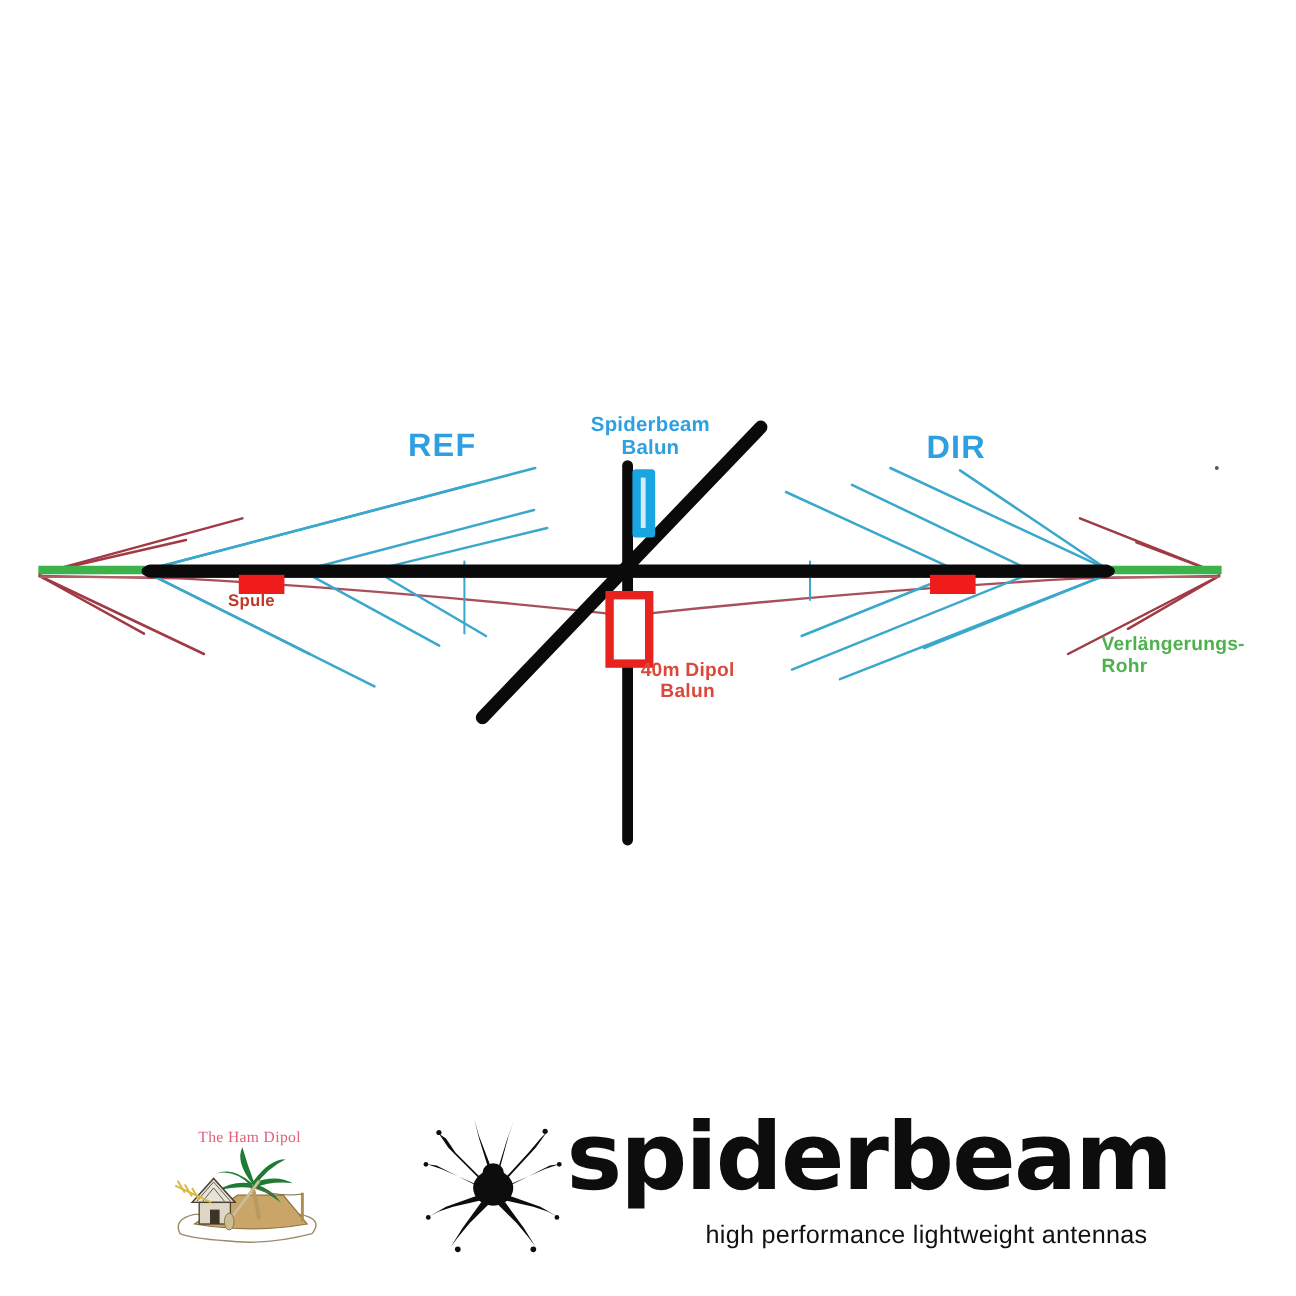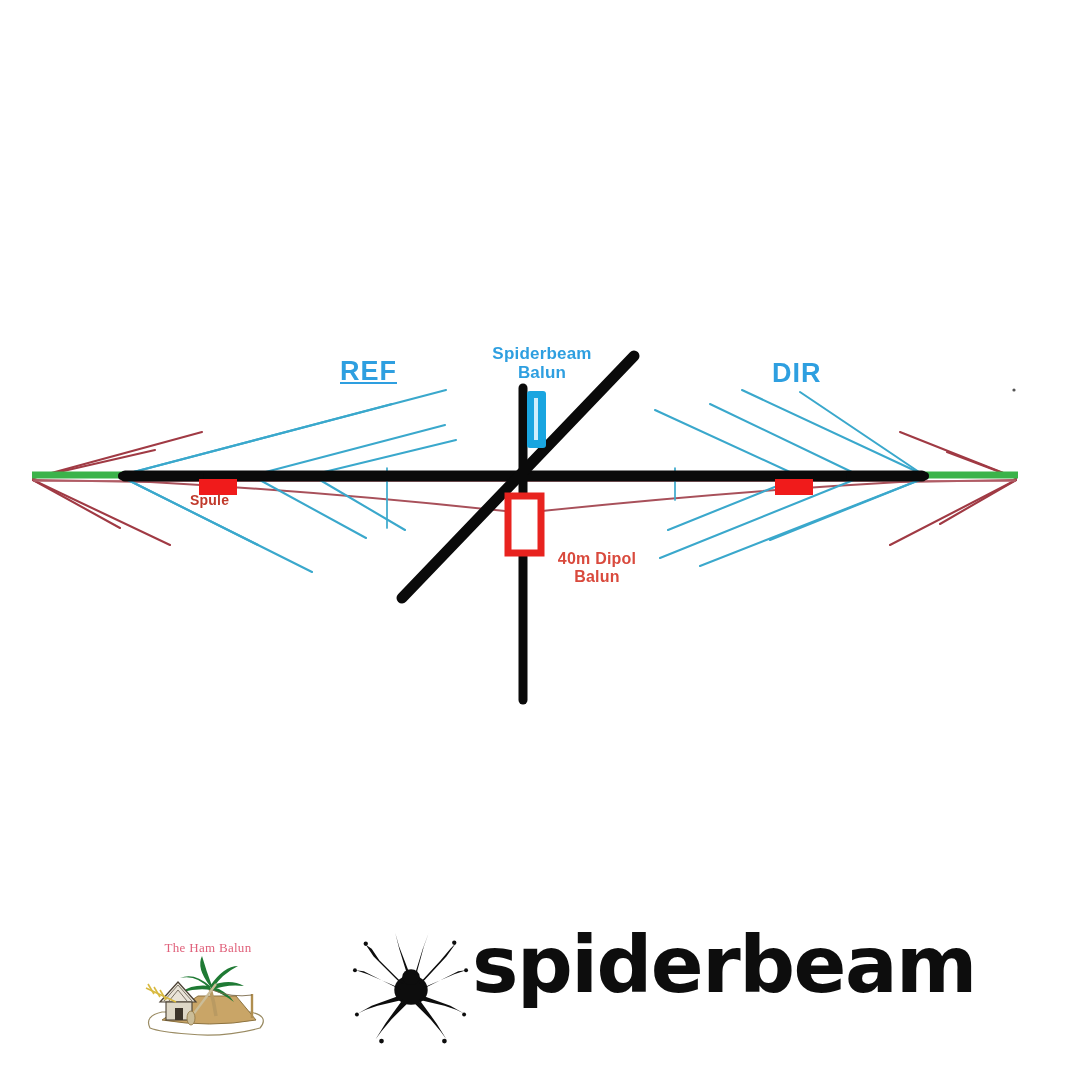--- a/index.html
+++ b/index.html
@@ -36,36 +36,35 @@
     font-weight: bold;
     line-height: 1.12;
     white-space: pre-line;
     letter-spacing: 0.2px;
   }
   #label-ref, #label-dir {
     font-size: 27px;
     color: #2e9fe0;
     letter-spacing: 1px;
   }
-  #label-ref { left: 340px; top: 356px; text-decoration: underline; }
+  #label-ref { left: 340px; top: 356px; }
   #label-dir { left: 772px; top: 358px; }
   #label-sb-balun {
     left: 487px; top: 344px;
     font-size: 17px;
     color: #2e9fe0;
     text-align: center;
     width: 110px;
   }
   #label-dipol-balun {
     left: 527px; top: 550px;
     font-size: 16px;
     color: #d94a3d;
     text-align: center;
     width: 92px;
-    padding-left: 24px;
   }
   #label-spule {
     left: 190px; top: 493px;
     font-size: 14px;
     color: #c0392b;
   }
   #label-verl {
     left: 918px; top: 529px;
     font-size: 16px;
     color: #4eb14e;
@@ -208,20 +207,22 @@
   <div class="lbl" id="label-dir">DIR</div>
 
   <div class="lbl" id="label-sb-balun">Spiderbeam
 Balun</div>
 
   <div class="lbl" id="label-dipol-balun">40m Dipol
 Balun</div>
 
   <div class="lbl" id="label-spule">Spule</div>
 
+  <div class="lbl" id="label-verl">Verlängerungs-
+Rohr</div>
 
   <div id="logo-hamshack">
     <svg viewBox="0 0 150 115" width="150" height="115">
 
       <path d="M18 96 Q12 84 30 80 L118 80 Q138 84 128 96 Q90 106 56 102 Q28 100 18 96 Z" fill="#ffffff" stroke="#9a8b63" stroke-width="1.2"></path>
 
       <path d="M30 88 L66 64 L104 64 L124 88 Q78 96 30 88 Z" fill="#c9a567" stroke="#8d7340" stroke-width="1"></path>
 
       <path d="M84 84 Q82 70 78 56" stroke="#b99a62" stroke-width="3.5" fill="none"></path>
 
@@ -248,21 +249,21 @@
         <line x1="28" y1="58" x2="34" y2="68"></line>
       </g>
 
       <line x1="120" y1="62" x2="120" y2="86" stroke="#b08e4f" stroke-width="2.4"></line>
 
       <path d="M80 58 Q100 66 120 63" fill="none" stroke="#7a6a4a" stroke-width="0.9"></path>
 
       <path d="M60 84 L84 52" stroke="#cbbd98" stroke-width="2.4" fill="none"></path>
       <ellipse cx="59" cy="86" rx="4" ry="7" fill="#cbbd98" stroke="#8d7340" stroke-width="0.8"></ellipse>
     </svg>
-    <div id="hamshack-title">The Ham Balun</div>
+    <div id="hamshack-title">The Ham Dipol</div>
   </div>
 
   <div id="logo-spiderbeam">
     <svg viewBox="0 0 120 115" width="118" height="115" style="position:absolute;left:0;top:0;">
       <g fill="#0d0d0d">
 
         <ellipse cx="60" cy="60" rx="17" ry="15"></ellipse>
         <ellipse cx="60" cy="47" rx="9" ry="8"></ellipse>
 
         <path d="M48 52 L22 26 L14 14 L20 18 L28 30 L52 54 Z"></path>
@@ -284,15 +285,16 @@
           <circle cx="104" cy="12" r="2.2"></circle>
         <circle cx="30" cy="112" r="2.4"></circle>
           <circle cx="94" cy="112" r="2.4"></circle>
         <circle cx="3" cy="40" r="2"></circle>
           <circle cx="116" cy="40" r="2"></circle>
         <circle cx="5" cy="85" r="2"></circle>
           <circle cx="114" cy="85" r="2"></circle>
       </g>
     </svg>
     <div id="logo-wordmark">spiderbeam</div>
+    <div id="logo-tagline">high performance  lightweight antennas</div>
   </div>
 
 </div>
 
 </body></html>

